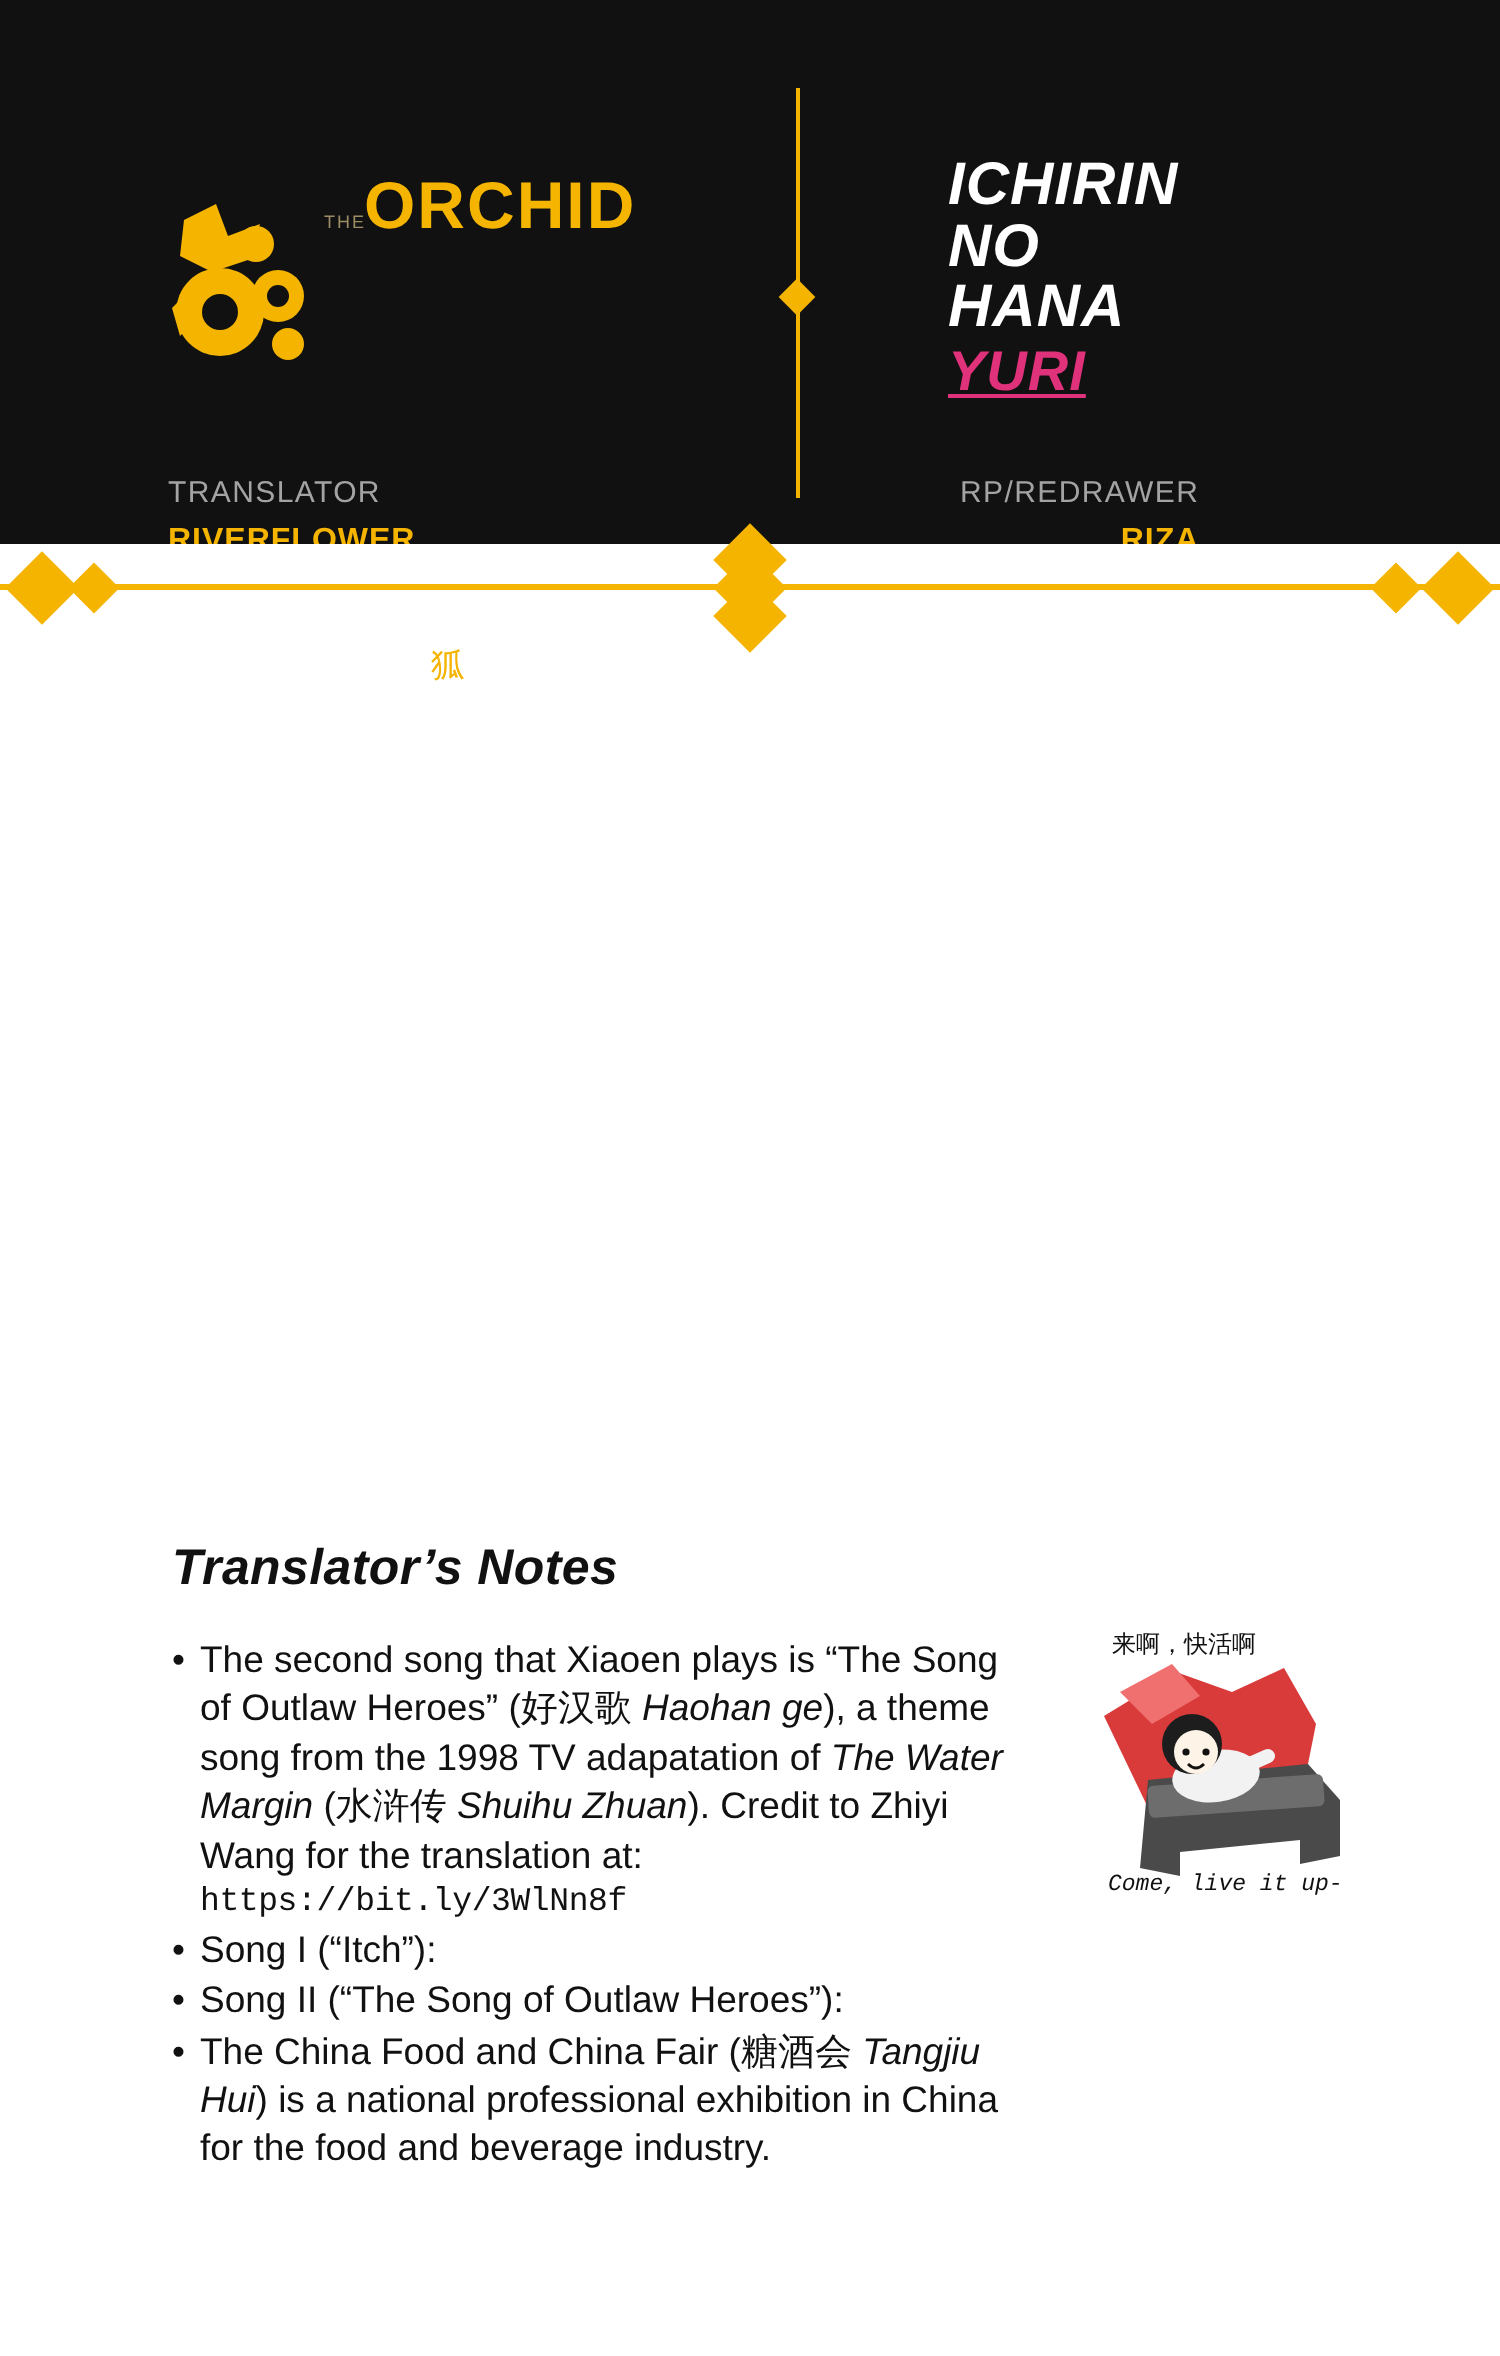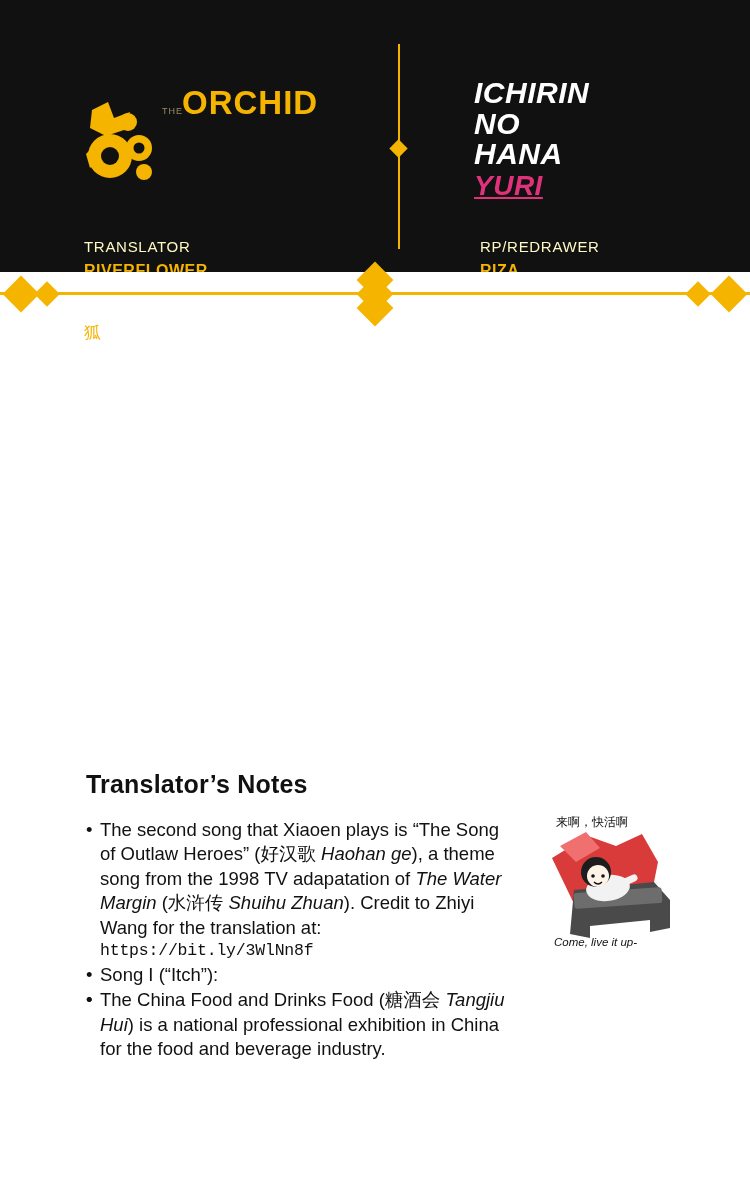--- a/index.html
+++ b/index.html
@@ -104,31 +104,32 @@
     font-size: 28px;
     margin-top: 2px;
     text-decoration: underline;
   }
 
   
   .credit {
     position: absolute;
   }
   .credit .role {
-    color: #fef9c3;
+    color: #a3a3a3;
     font-size: 15px;
     letter-spacing: 0.7px;
     line-height: 1.5;
   }
   .credit .name {
     color: #F5B400;
     font-size: 16px;
     font-weight: bold;
     letter-spacing: 0.5px;
     line-height: 1.5;
+    text-align: right;
   }
   .credit .name.cjk {
     font-weight: normal;
     font-size: 17px;
   }
   #credit-translator { left: 84px; top: 236px; }
   #credit-proofreader { left: 84px; top: 297px; }
   #credit-rp { left: 480px; top: 236px; }
   #credit-thanks { left: 480px; top: 297px; }
 
@@ -161,21 +162,21 @@
     padding: 0;
   }
   h2.section-title {
     margin: 0;
     position: absolute;
     font-size: 25px;
     font-weight: bold;
     color: #111111;
     letter-spacing: 0.2px;
   }
-  #tl-notes-title { left: 86px; top: 448px; }
+  #tl-notes-title { left: 86px; top: 448px; font-style: italic; }
 
   .notes-list {
     position: absolute;
     left: 86px;
     top: 496px;
     width: 430px;
     margin: 0;
     padding: 0;
     list-style: none;
     color: #111111;
@@ -200,20 +201,21 @@
     letter-spacing: -0.2px;
   }
 
   
   .inset-art {
     position: absolute;
     left: 546px;
     top: 492px;
     width: 130px;
     height: 142px;
+    font-family: Liberation Mono, monospace;
   }
   .inset-art .bubble-text {
     position: absolute;
     left: 10px;
     top: 0px;
     font-size: 12px;
     color: #111;
     white-space: nowrap;
   }
   .inset-art .caption {
@@ -296,23 +298,24 @@
 
   <ul class="notes-list">
     <li>
       <span>The second song that Xiaoen plays is “The Song of Outlaw Heroes” (好汉歌 </span><i>Haohan ge</i><span>), a theme song from the 1998 TV adapatation of </span><i>The Water Margin</i><span> (水浒传 </span><i>Shuihu Zhuan</i><span>). Credit to Zhiyi Wang for the translation at:</span>
       <div class="mono">https://bit.ly/3WlNn8f</div>
     </li>
     <li>
       <span>Song I (“Itch”):</span>
     </li>
     <li>
+      <span>Song II (“The Song of Outlaw Heroes”):</span>
     </li>
     <li>
-      <span>The China Food and Drinks Food (糖酒会 </span><i>Tangjiu Hui</i><span>) is a national professional exhibition in China for the food and beverage industry.</span>
+      <span>The China Food and China Fair (糖酒会 </span><i>Tangjiu Hui</i><span>) is a national professional exhibition in China for the food and beverage industry.</span>
     </li>
   </ul>
 
   <div class="inset-art">
     <div class="bubble-text">来啊，快活啊</div>
     <svg viewBox="0 0 130 120" width="130" height="120" style="position:absolute;left:0;top:14px;" aria-hidden="true">
 
       <path d="M6 30 L42 8 L70 18 L96 6 L112 34 L104 74 L30 80 Z" fill="#D93A3A"></path>
       <path d="M14 18 L40 4 L54 20 L30 34 Z" fill="#F07070"></path>
 

